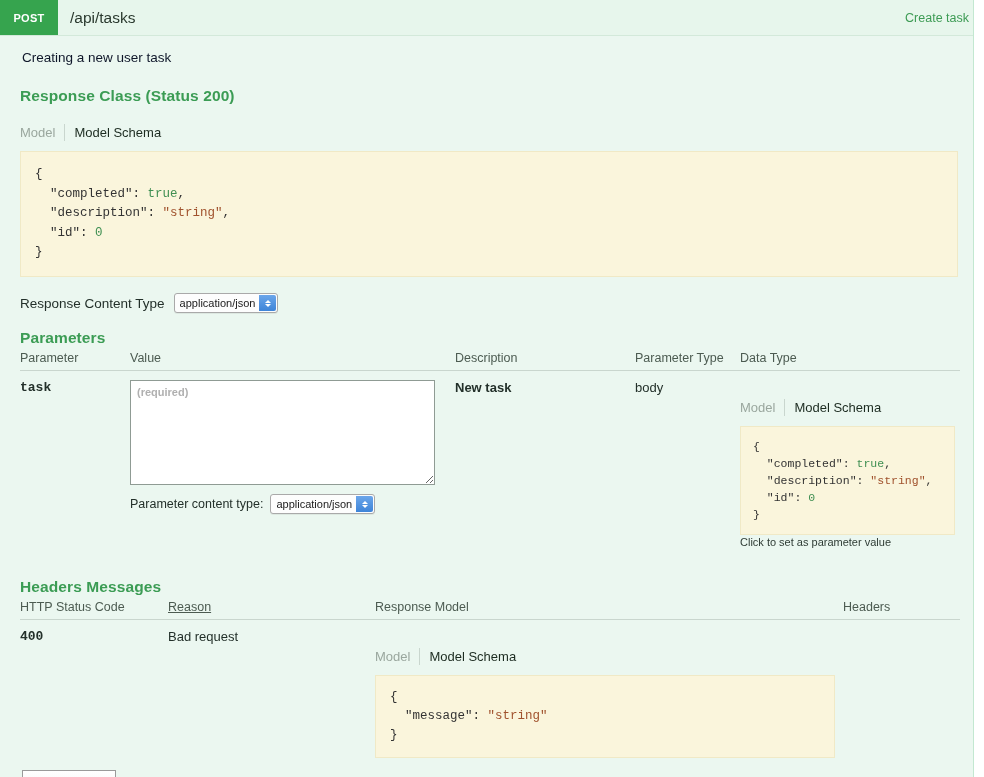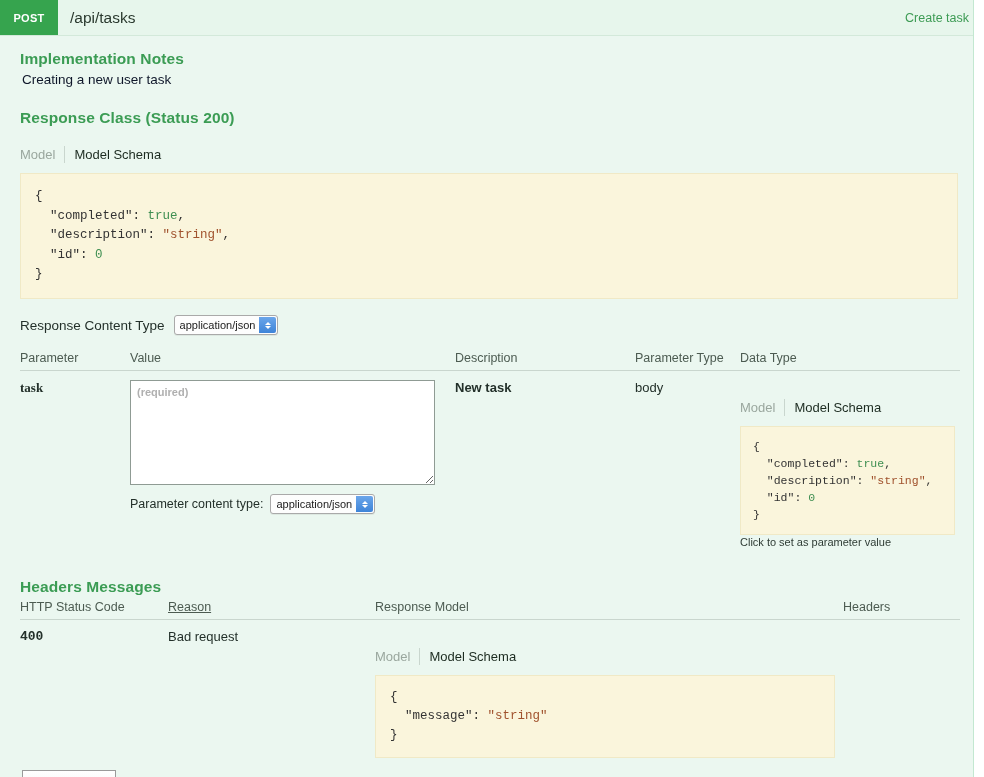--- a/index.html
+++ b/index.html
@@ -196,21 +196,21 @@
     color: #23302a;
   }
 
   .col-param   { width: 110px; }
   .col-value   { width: 325px; }
   .col-desc    { width: 180px; }
   .col-ptype   { width: 105px; }
   .col-dtype   { width: 220px; }
 
   td.param-name {
-    font-family: Liberation Serif, serif;
+    font-family: Liberation Mono, monospace;
     font-weight: bold;
     font-size: 13px;
     color: #1b2620;
     padding-top: 11px;
     margin-left: 12px;
   }
   td.desc-cell { font-weight: bold; font-size: 13px; padding-top: 11px; }
   td.ptype-cell { font-size: 13.5px; padding-top: 11px; }
 
   textarea.param-input {
@@ -281,21 +281,20 @@
 
   <div class="op-heading">
     <div class="http-method">POST</div>
     <a class="op-path" href="#">/api/tasks</a>
     <a class="op-summary" href="#">Create task</a>
   </div>
 
   <div class="op-content">
 
     
-    <h4 class="section">Implementation Notes</h4>
     <p class="notes">Creating a new user task</p>
 
     
     <h4 class="section">Response Class (Status 200)</h4>
     <div class="model-tabs">
       <a class="tab" href="#">Model</a>
       <span class="sep"></span>
       <a class="tab active" href="#">Model Schema</a>
     </div>
 
@@ -313,20 +312,21 @@
       <span class="macselect">
         <span>application/json</span>
         <span class="btn">
             <i class="up"></i>
             <i class="dn"></i>
           </span>
       </span>
     </div>
 
     
+    <h4 class="section">Parameters</h4>
     <table class="swtable">
       <thead>
         <tr>
           <th class="col-param">Parameter</th>
           <th class="col-value">Value</th>
           <th class="col-desc">Description</th>
           <th class="col-ptype">Parameter Type</th>
           <th class="col-dtype">Data Type</th>
         </tr>
       </thead>

